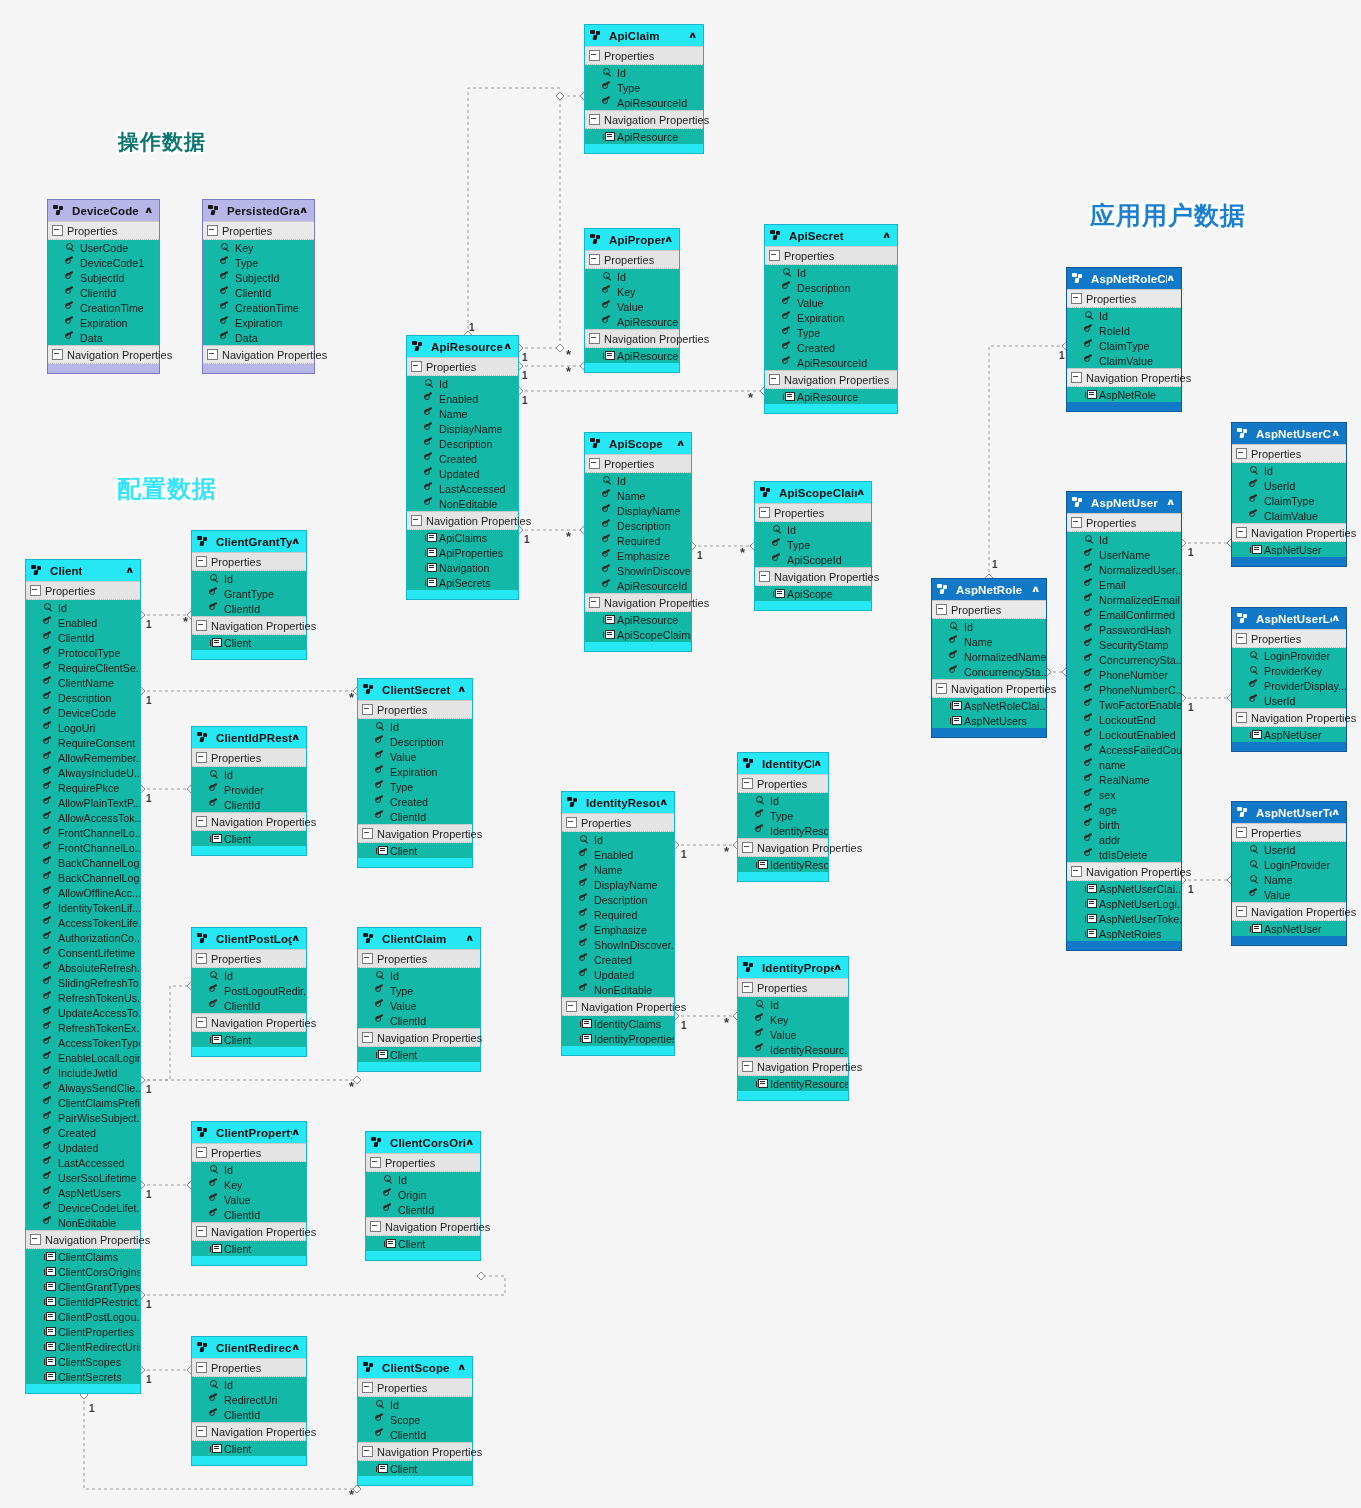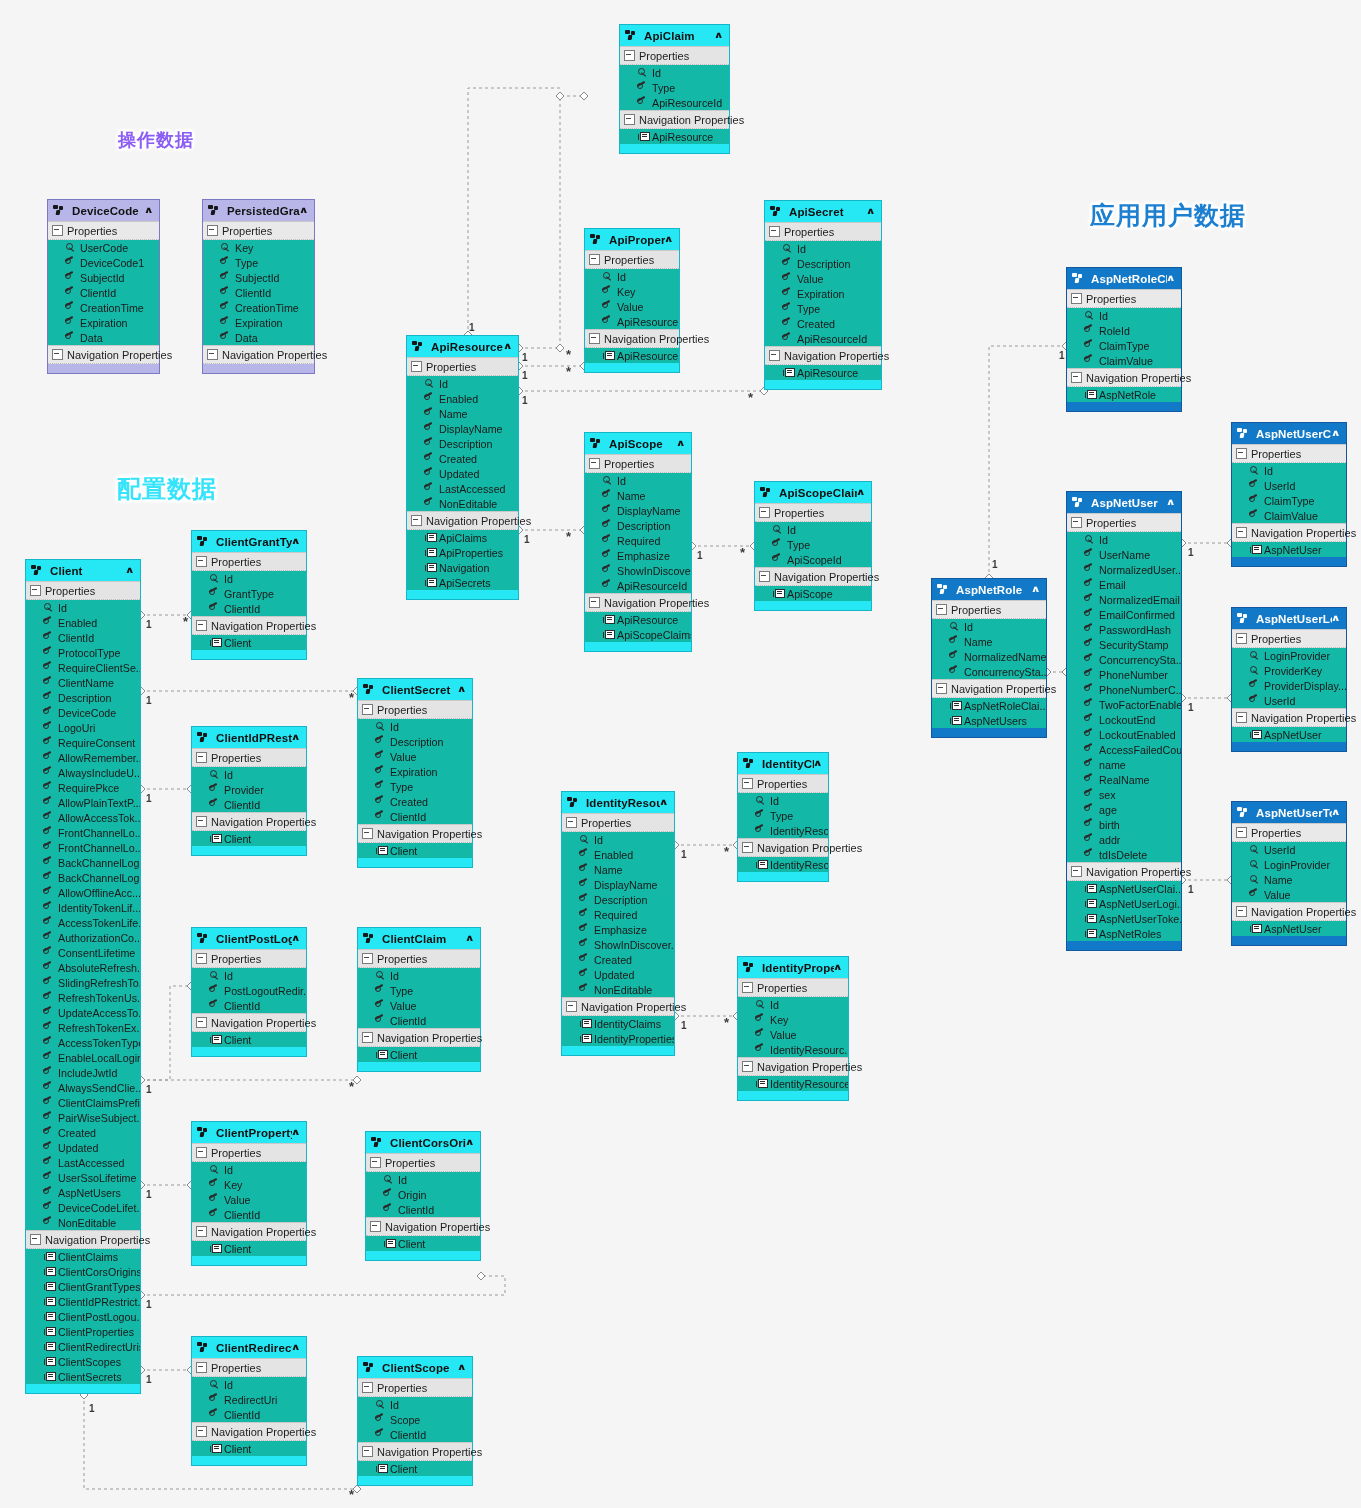--- a/index.html
+++ b/index.html
@@ -117,21 +117,21 @@
   
   .caption{
     position:absolute;z-index:3;font-weight:bold;white-space:nowrap;
     font-family:"DejaVu Sans","Liberation Sans",sans-serif;
     text-shadow:
       2px 0 2px #fff, -2px 0 2px #fff, 0 2px 2px #fff, 0 -2px 2px #fff,
       2px 2px 3px #fff, -2px -2px 3px #fff, 2px -2px 3px #fff, -2px 2px 3px #fff,
       0 0 6px #fff, 0 0 9px #fff;
     letter-spacing:1px;
   }
-  .cap-op{font-size:18px;color:#8b5cf6;}
+  .cap-op{font-size:21px;color:#0f766e;}
   .cap-cfg{font-size:24px;color:#35e3fb;}
   .cap-user{font-size:25px;color:#1d7fd0;}
 
   
   .card{
     position:absolute;font-size:10px;font-weight:bold;color:#3a3a3a;z-index:6;
     font-family:"Liberation Sans",sans-serif;
   }
   .card.star{font-size:13px;line-height:6px;}
 </style>
@@ -262,21 +262,21 @@
   <div class="card" style="left:146px;top:1189px;">1</div>
   <div class="card" style="left:146px;top:1299px;">1</div>
   <div class="card" style="left:146px;top:1374px;">1</div>
   <div class="card" style="left:89px;top:1403px;">1</div>
   <div class="card star" style="left:349px;top:1492px;">*</div>
   <div class="card" style="left:681px;top:849px;">1</div>
   <div class="card star" style="left:724px;top:849px;">*</div>
   <div class="card" style="left:681px;top:1020px;">1</div>
   <div class="card star" style="left:724px;top:1020px;">*</div>
 
-<div class="entity t-cyan" style="left: 584px; top: 24px; width: 111px; margin-left: 35px;">
+<div class="entity t-cyan" style="left: 584px; top: 24px; width: 120px;">
       <div class="hdr">
         <span class="ent-icon">
           <i class="a"></i>
           <i class="b"></i>
           <i class="c"></i>
         </span>
         <span class="ttl">ApiClaim</span>
         <span class="chev">∧</span>
       </div>
       <div class="grp">
@@ -450,21 +450,21 @@
       <div class="rows">
         <div class="row">
           <span class="ic nav">
             <i></i>
           </span>
           <span>ApiResource</span>
         </div>
       </div>
       <div class="foot"></div>
     </div>
-    <div class="entity t-cyan" style="left: 764px; top: 200px; width: 118px;">
+    <div class="entity t-cyan" style="left: 764px; top: 224px; width: 134px;">
       <div class="hdr">
         <span class="ent-icon">
           <i class="a"></i>
           <i class="b"></i>
           <i class="c"></i>
         </span>
         <span class="ttl">ApiSecret</span>
         <span class="chev">∧</span>
       </div>
       <div class="grp">

